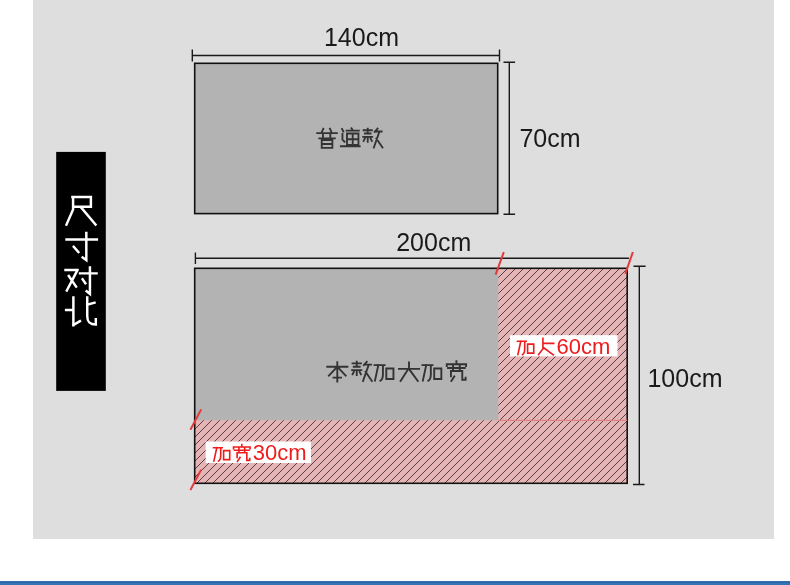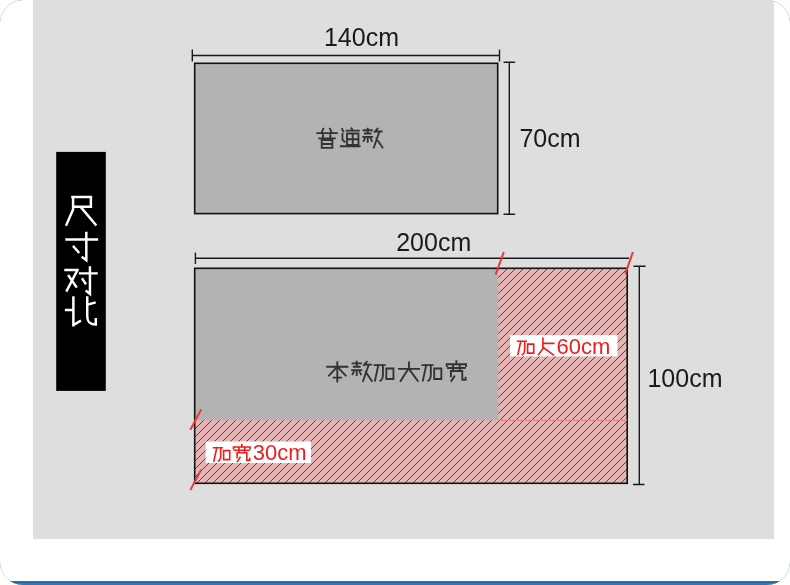--- a/index.html
+++ b/index.html
@@ -1,16 +1,16 @@
 <!DOCTYPE html>
 <html><head>
 <meta charset="utf-8">
 <style>
 html,body{margin:0;padding:0;background:#ffffff;}
-#stage{position:relative;width:790px;height:585px;background:#15803d;overflow:hidden;font-family:"Liberation Sans",sans-serif;border-radius:23px;}
+#stage{position:relative;width:790px;height:585px;background:#15803d;overflow:hidden;font-family:"Liberation Sans",sans-serif;}
 </style>
 </head>
 <body>
 <div id="stage">
 <svg width="790" height="585" viewBox="0 0 790 585" xmlns="http://www.w3.org/2000/svg">
 <defs>
 
 <pattern id="ht" width="8" height="8" patternUnits="userSpaceOnUse">
 <rect width="8" height="8" fill="#e5b5b6"></rect>
 <path d="M-2,2 L2,-2 M0,8 L8,0 M6,10 L10,6" stroke="#584046" stroke-width="1" fill="none"></path>

